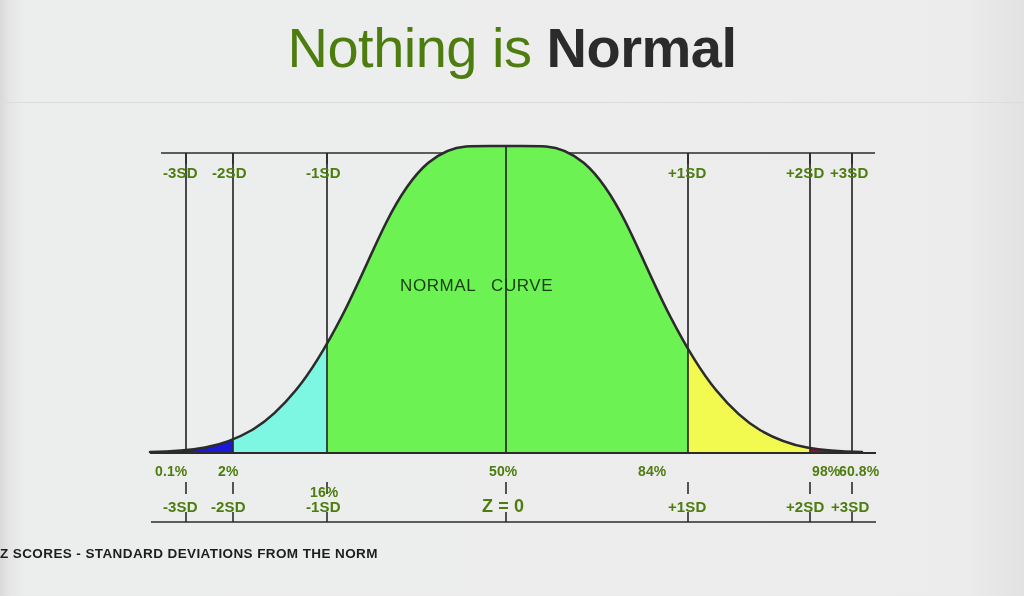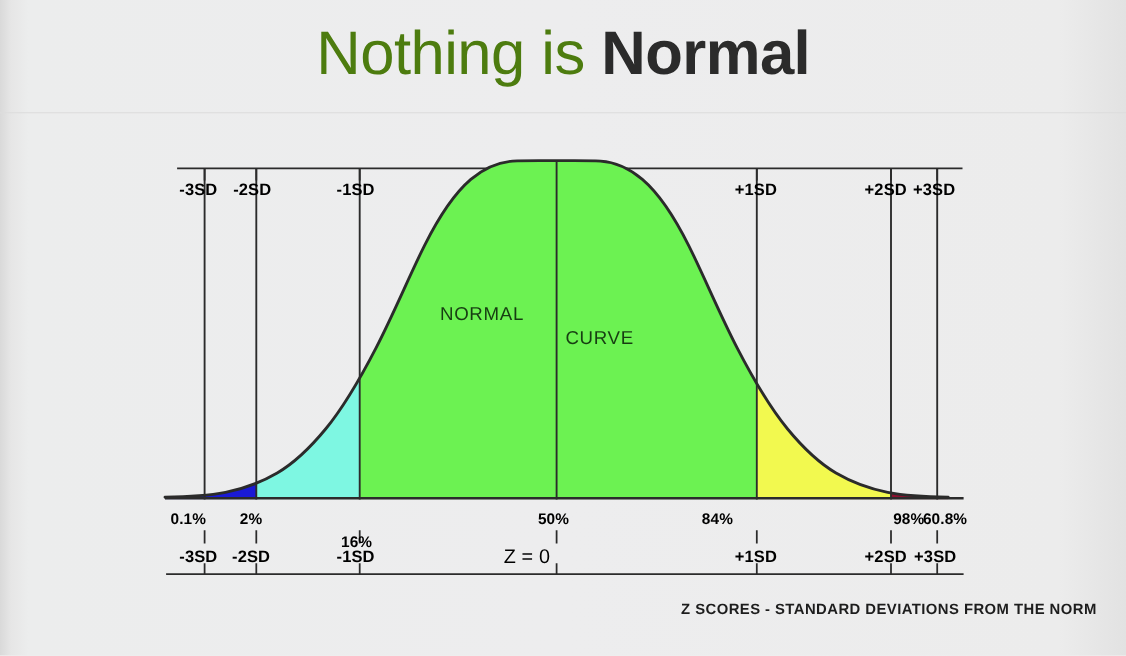--- a/index.html
+++ b/index.html
@@ -59,21 +59,21 @@
   svg.curve-svg {
     position: absolute;
     top: 0; left: 0;
     width: 1024px;
     height: 494px;
   }
   .lbl {
     position: absolute;
     font-size: 15px;
     font-weight: 700;
-    color: #000000;
+    color: #4d7c0f;
     white-space: nowrap;
     letter-spacing: 0.1px;
   }
   .lbl-top {
     font-size: 15px;
   }
   .lbl-pct {
     font-size: 14px;
   }
   .lbl-sd-bottom {
@@ -88,21 +88,21 @@
     white-space: nowrap;
   }
   .caption {
     position: absolute;
     font-size: 13.5px;
     font-weight: 700;
     color: #1d1d1d;
     letter-spacing: 0.4px;
     white-space: nowrap;
     width: 997px;
-    text-align: right;
+    text-align: left;
     left: 0;
   }
 </style>
 </head>
 <body>
 
 <div class="page-bg"></div>
 
 <div class="header">
   <div class="title">
@@ -212,33 +212,33 @@
   </svg>
 
   <div class="lbl lbl-top" style="left:163px; top:62px;">-3SD</div>
   <div class="lbl lbl-top" style="left:212px; top:62px;">-2SD</div>
   <div class="lbl lbl-top" style="left:306px; top:62px;">-1SD</div>
   <div class="lbl lbl-top" style="left:668px; top:62px;">+1SD</div>
   <div class="lbl lbl-top" style="left:786px; top:62px;">+2SD</div>
   <div class="lbl lbl-top" style="left:830px; top:62px;">+3SD</div>
 
   <div class="curve-name" style="left:400px; top:174px;">NORMAL</div>
-  <div class="curve-name" style="left:514px; top:174px;margin-top:22px;">CURVE</div>
+  <div class="curve-name" style="left:491px; top:174px;">CURVE</div>
 
   <div class="lbl lbl-pct" style="left:155px; top:361px;">0.1%</div>
   <div class="lbl lbl-pct" style="left:218px; top:361px;">2%</div>
   <div class="lbl lbl-pct" style="left:310px; top:382px;">16%</div>
   <div class="lbl lbl-pct" style="left:489px; top:361px;">50%</div>
   <div class="lbl lbl-pct" style="left:638px; top:361px;">84%</div>
   <div class="lbl lbl-pct" style="left:792px; top:361px;margin-left:20px;">98%</div>
   <div class="lbl lbl-pct" style="left:839px; top:361px;">60.8%</div>
 
   <div class="lbl lbl-sd-bottom" style="left:163px; top:396px;">-3SD</div>
   <div class="lbl lbl-sd-bottom" style="left:211px; top:396px;">-2SD</div>
   <div class="lbl lbl-sd-bottom" style="left:306px; top:396px;">-1SD</div>
-  <div class="lbl lbl-sd-bottom" style="left:458px; top:394px; font-size:18px; font-weight:400;">Z = 0</div>
+  <div class="lbl lbl-sd-bottom" style="left:482px; top:394px; font-size:18px; font-weight:700;">Z = 0</div>
   <div class="lbl lbl-sd-bottom" style="left:668px; top:396px;">+1SD</div>
   <div class="lbl lbl-sd-bottom" style="left:786px; top:396px;">+2SD</div>
   <div class="lbl lbl-sd-bottom" style="left:831px; top:396px;">+3SD</div>
 
   <div class="caption" style="top:444px;">Z SCORES - STANDARD DEVIATIONS FROM THE NORM</div>
 
 </div>
 
 </body></html>

